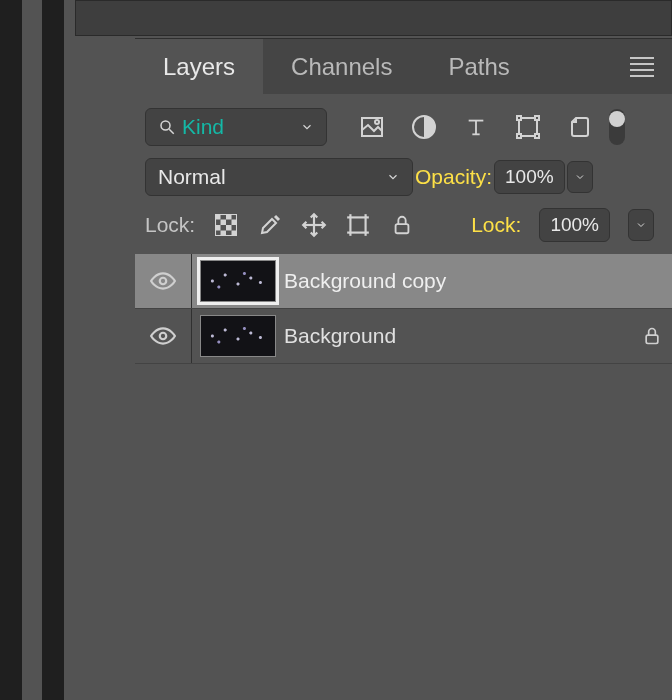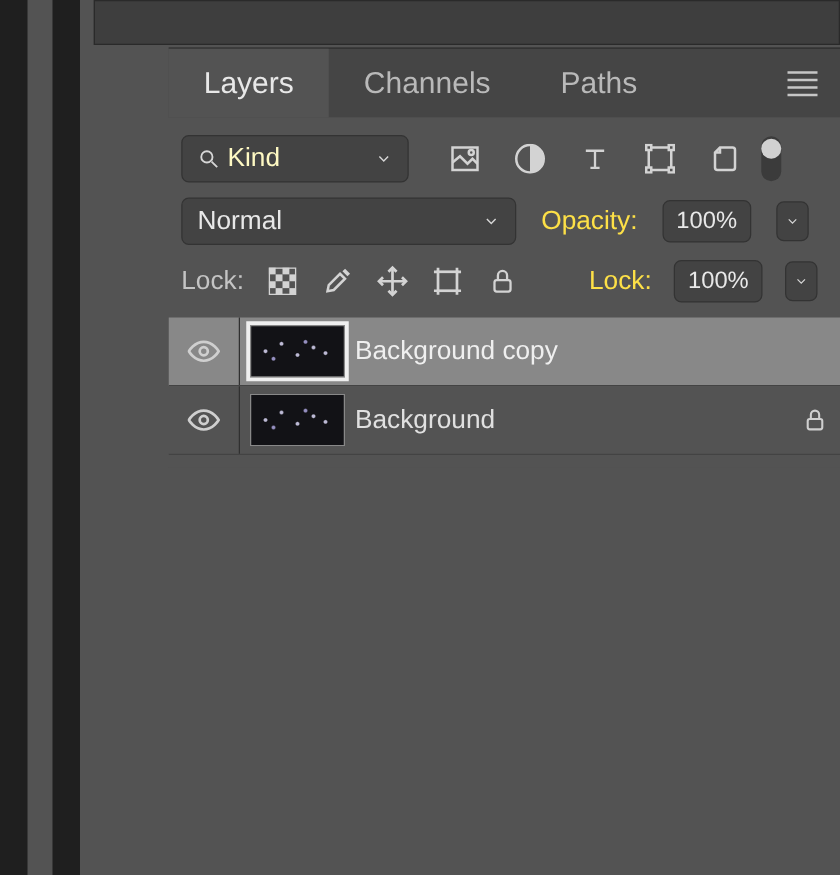--- a/index.html
+++ b/index.html
@@ -17,32 +17,32 @@
     .tab { padding: 0 28px; height: 100%; display: flex; align-items: center; color: #b9b9b9; font-size: 24px; font-weight: 400; cursor: pointer; }
     .tab.active { background: #535353; color: #e8e8e8; }
     .tabs-menu { margin-left: auto; margin-right: 18px; }
     .hamburger { width: 24px; display: flex; flex-direction: column; gap: 4px; cursor: pointer; }
     .hamburger span { height: 2px; background: #c6c6c6; }
 
     .panel-body { background: #535353; padding: 14px 18px 10px 10px; }
 
     .row { display: flex; align-items: center; margin-bottom: 12px; column-gap: 8px; }
 
-    .filter-box { display: flex; align-items: center; background: #434343; border: 1px solid #333; border-radius: 6px; padding: 6px 12px; width: 182px; color: #fef9c3; }
+    .filter-box { display: flex; align-items: center; background: #434343; border: 1px solid #333; border-radius: 6px; padding: 6px 12px; width: 182px; color: #14b8a6; }
     .filter-box .sicon { margin-right: 6px; }
     .filter-box .label { font-size: 21px; flex: 1; }
     .filter-box .chev { margin-left: 6px; }
 
     .btnrow { display: flex; gap: 26px; align-items: center; margin-left: 24px; }
     .icon { width: 26px; height: 26px; display: flex; align-items: center; justify-content: center; color: #d3d3d3; cursor: pointer; }
 
     .small-toggle { position: relative; width: 16px; height: 36px; background: #3b3b3b; border-radius: 10px; margin-left: 8px; cursor: pointer; }
     .knob { position: absolute; top: 2px; left: 0; width: 16px; height: 16px; background: #d1d1d1; border-radius: 50%; }
 
-    .blend-row { display: flex; align-items: center; gap: 20px; }
+    .blend-row { display: flex; align-items: center; gap: 2px; }
     .blend-box { display: flex; align-items: center; background: #434343; border: 1px solid #333; border-radius: 6px; padding: 6px 12px; width: 268px; color: #e8e8e8; }
     .blend-box .label { font-size: 21px; flex: 1; }
 
     .vlabel { color: #fde047; font-size: 21px; }
 
     .value-box { background: #434343; border: 1px solid #333; border-radius: 6px; padding: 5px 10px; color: #e8e8e8; font-size: 19px; min-width: 66px; text-align: left; }
     .chev-down { width: 26px; height: 32px; display:flex;align-items:center;justify-content:center; background:#434343;border:1px solid #333;border-radius:6px;cursor:pointer; padding: 0 6px;}
 
     .lock-row { display: flex; align-items: center; gap: 18px; margin-bottom: 12px; }
     .lock-label { color: #c4c4c4; font-size: 21px; }

